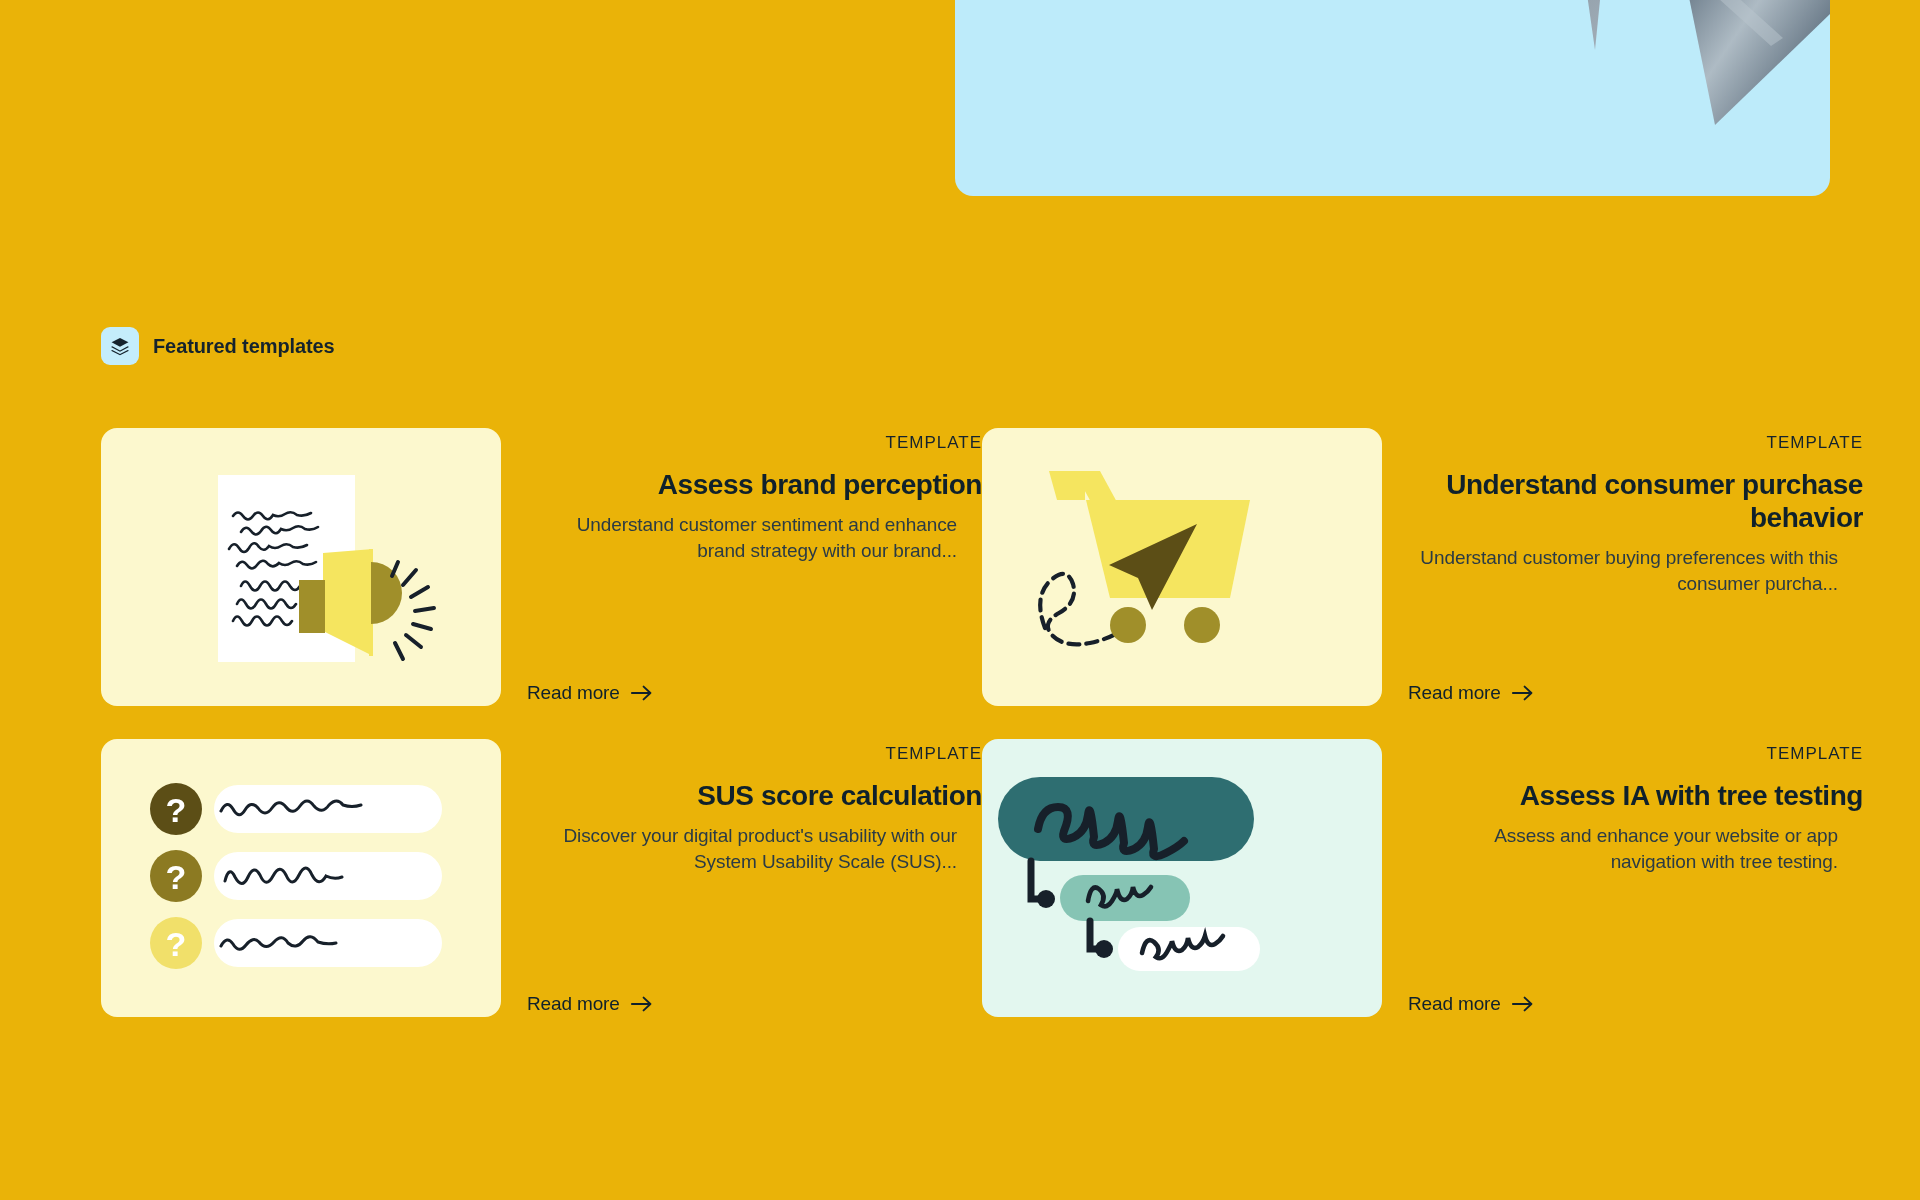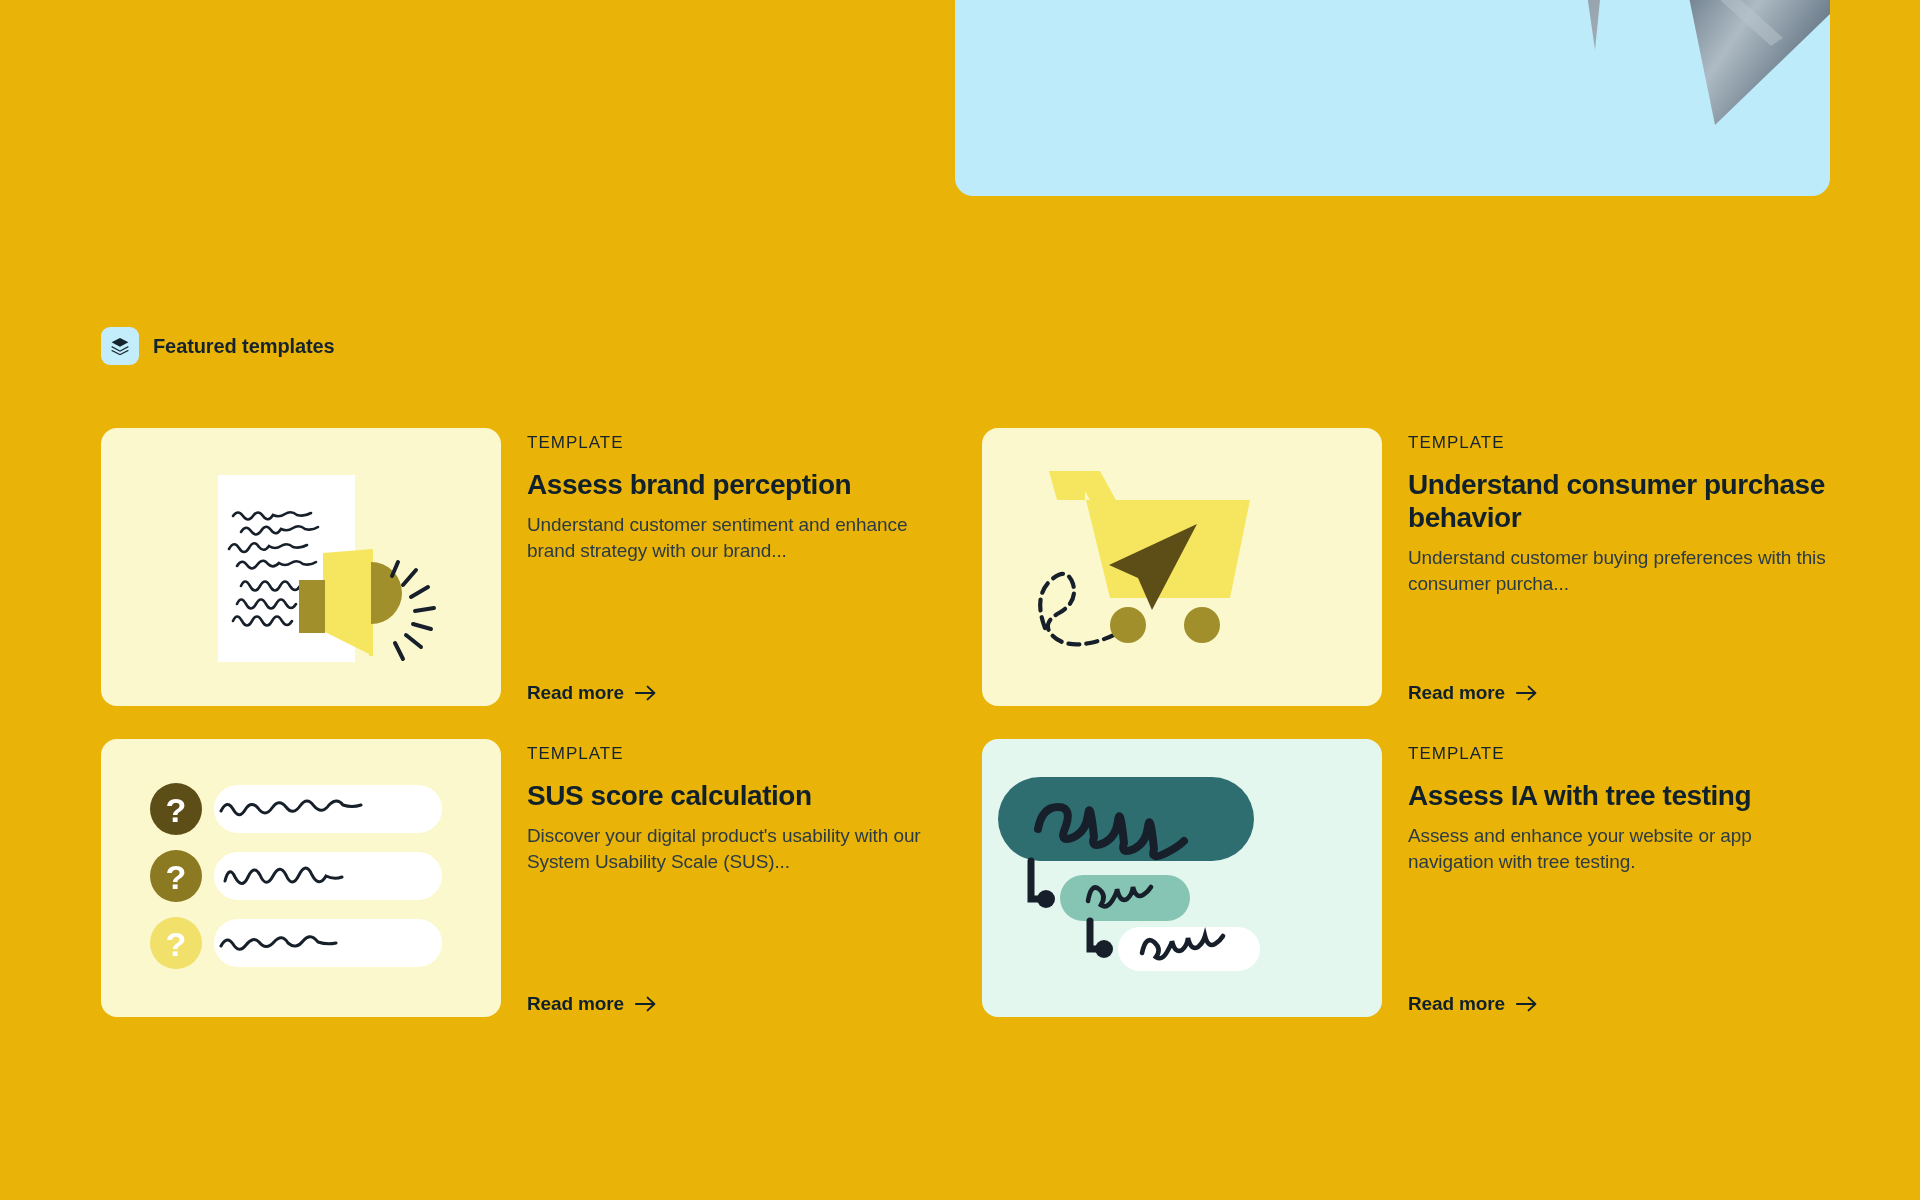--- a/index.html
+++ b/index.html
@@ -43,20 +43,21 @@
   
   .grid {
     position:absolute;
     left:101px; top:428px;
     width:1730px;
     display:grid;
     grid-template-columns:881px 881px;
     grid-template-rows:auto auto;
     column-gap:-32px;
     row-gap:33px;
+    text-align:right;
   }
   .card {
     display:grid;
     grid-template-columns:400px 1fr;
     column-gap:26px;
     width:881px;
   }
   .thumb {
     width:400px; height:278px;
     border-radius:16px;
@@ -79,21 +80,21 @@
     margin-bottom:10px;
   }
   .desc {
     font-size:19px; font-weight:400; color:#2B3B45;
     line-height:1.39; letter-spacing:-0.1px;
     max-width:430px;
   }
   .readmore {
     position:absolute; left:0; bottom:2px;
     display:flex; align-items:center; gap:11px;
-    font-size:19px; font-weight:700; color:#10212B;
+    font-size:19px; font-weight:400; color:#10212B;
     letter-spacing:-0.15px;
     cursor:pointer;
   }
   .arrow { display:block; }
 
   
   .card.r2 .body { min-height:278px; }
   .card.r1 .body { min-height:278px; }
 </style>
 </head>

